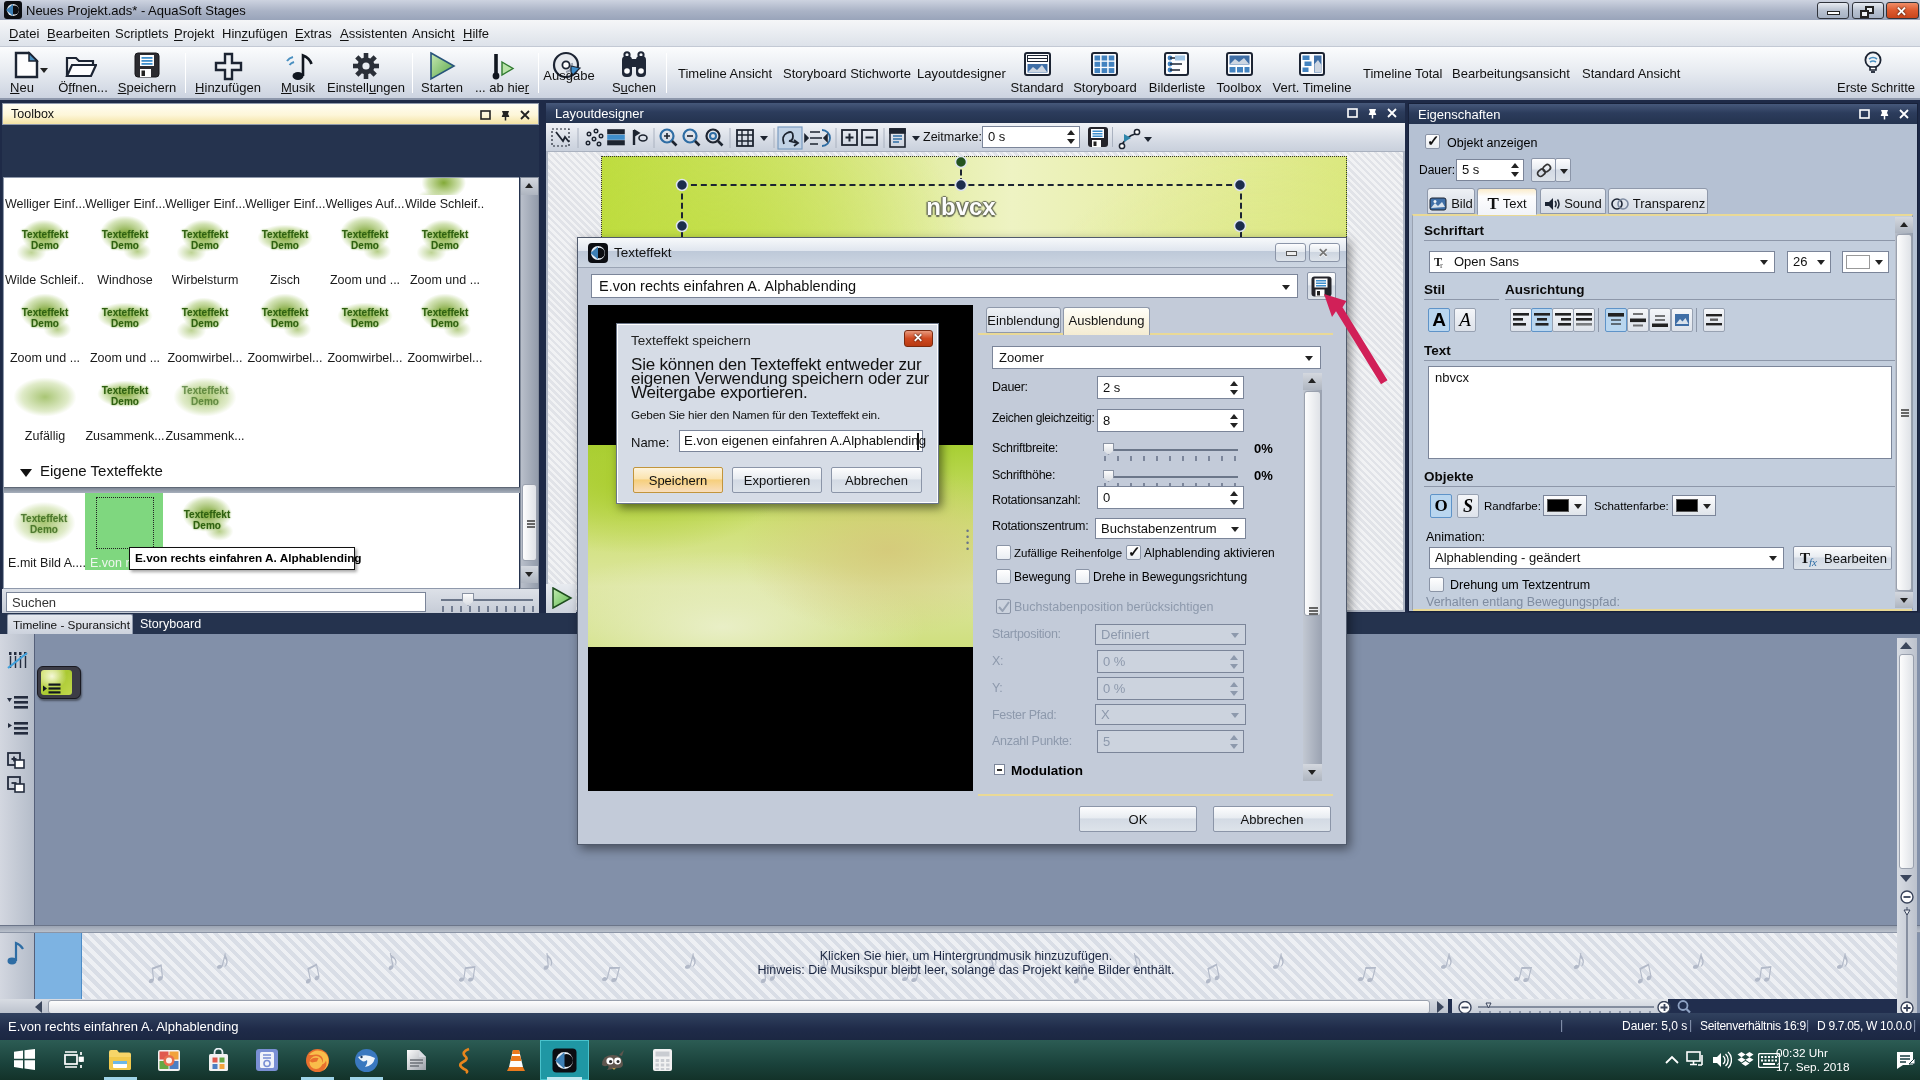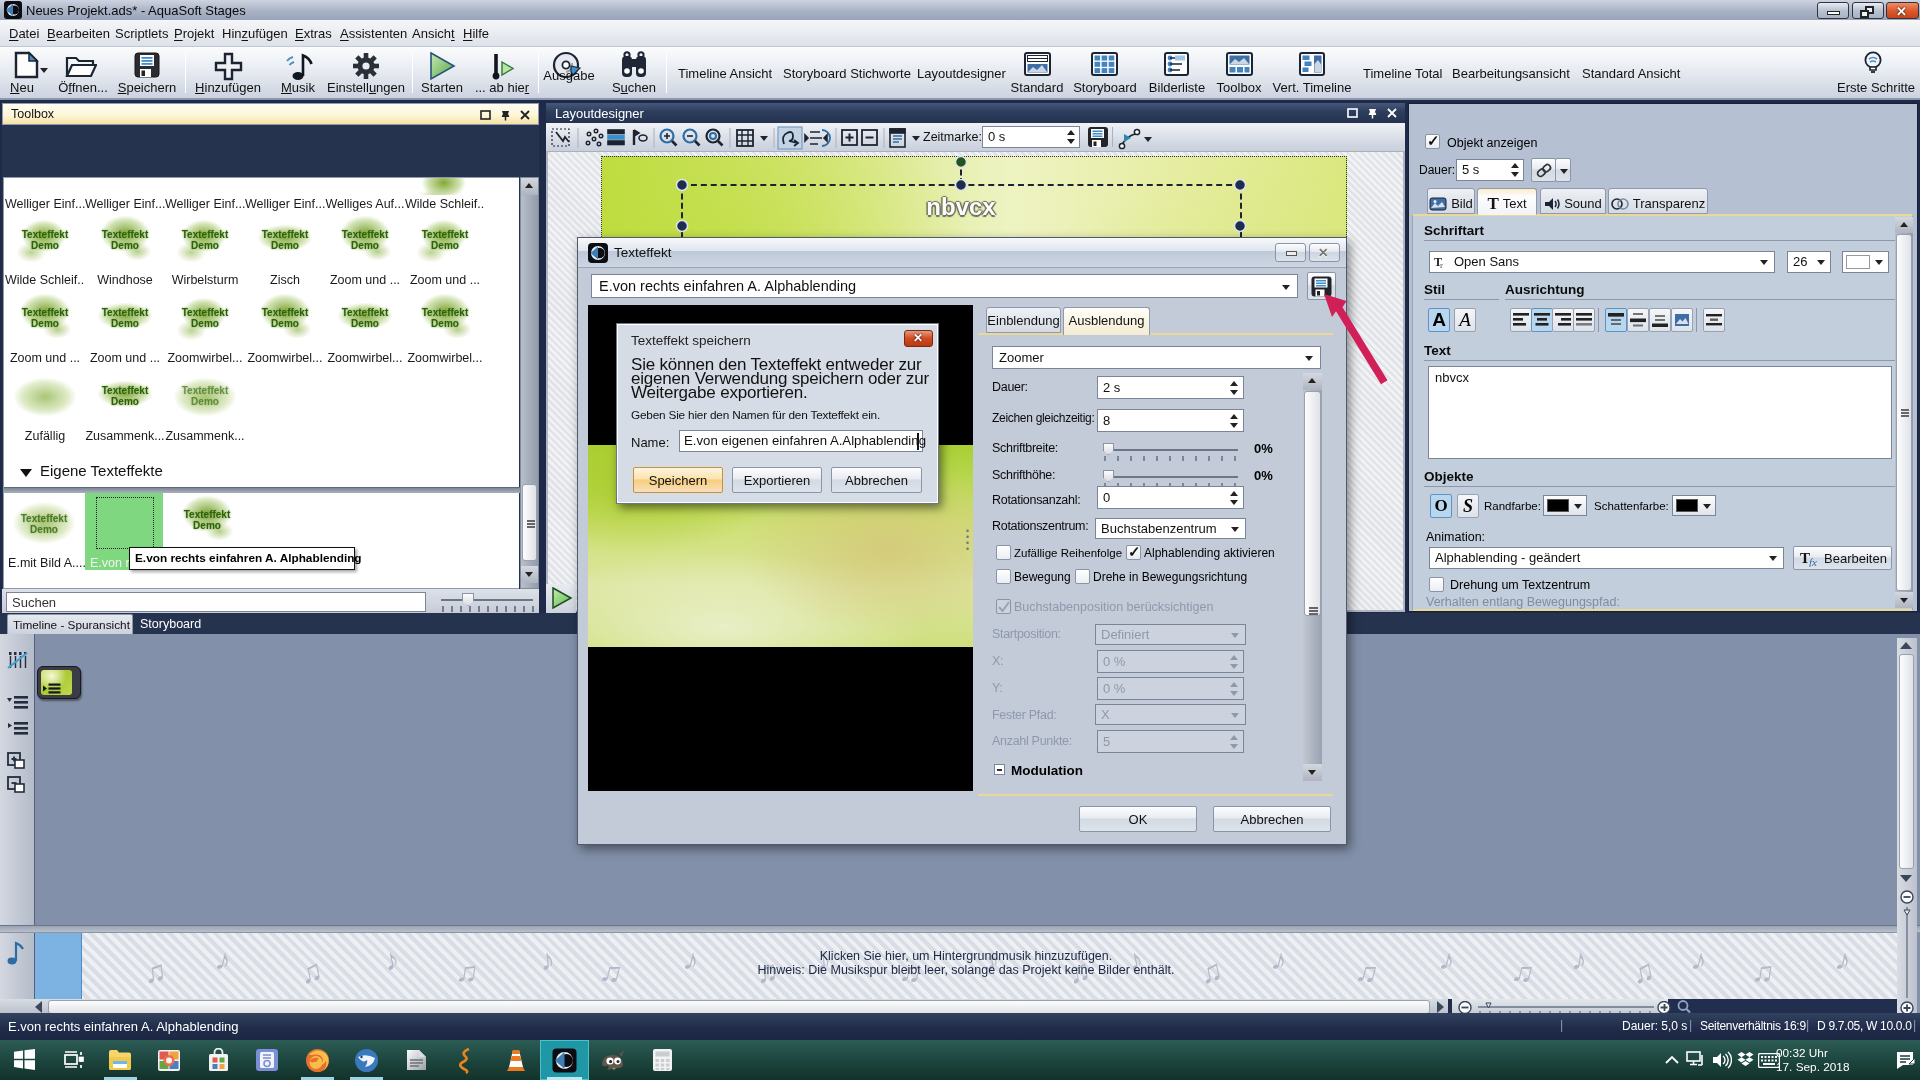--- a/index.html
+++ b/index.html
@@ -594,20 +594,29 @@
       <circle cx="11" cy="76" r="5.5"></circle>
         <circle cx="569" cy="76" r="5.5"></circle>
       <circle cx="11" cy="116" r="5.5"></circle>
         <circle cx="290" cy="116" r="5.5"></circle>
         <circle cx="569" cy="116" r="5.5"></circle>
       <circle cx="290" cy="12" r="5.5" fill="#23531f"></circle>
     </g>
   </svg>
 </div>
 <div class="abs" id="eigens">
+  <div class="ptitle">
+      <span class="t">Eigenschaften</span>
+   <svg class="abs" style="right:8px;top:5px" width="50" height="11" viewBox="0 0 50 11">
+        <rect x="1" y="1" width="9" height="8" fill="none" stroke="#fff" stroke-width="1.6"></rect>
+        <path d="M22 1 h7 l-1.2 3.5 h0.7 l0.8 2.5 h-7.6 l0.8 -2.5 h0.7 z" fill="#fff"></path>
+        <path d="M25.5 7 v3.5" stroke="#fff" stroke-width="1.5"></path>
+        <path d="M41 1 l8 8 m0 -8 l-8 8" stroke="#fff" stroke-width="1.8"></path>
+      </svg>
+  </div>
   <div class="cb chk" style="left:16px;top:30px"></div>
     <span class="abs" style="left:38px;top:32px">Objekt anzeigen</span>
   <span class="abs" style="left:10px;top:59px;font-size:12px">Dauer:</span>
   <div class="field" style="left:47px;top:55px;width:68px;height:22px">
       <span style="position:absolute;left:5px;top:2px">5 s</span>
       <div class="uarr" style="right:4px;top:3px"></div>
       <div class="darr" style="right:4px;top:12px"></div>
     </div>
   <div class="btn" style="left:122px;top:54px;width:25px;height:24px"><svg width="18" height="17" viewBox="0 0 18 17" style="margin-top:3px">
         <g transform="rotate(-40 9 8.5)" fill="none" stroke="#333" stroke-width="1.7">

